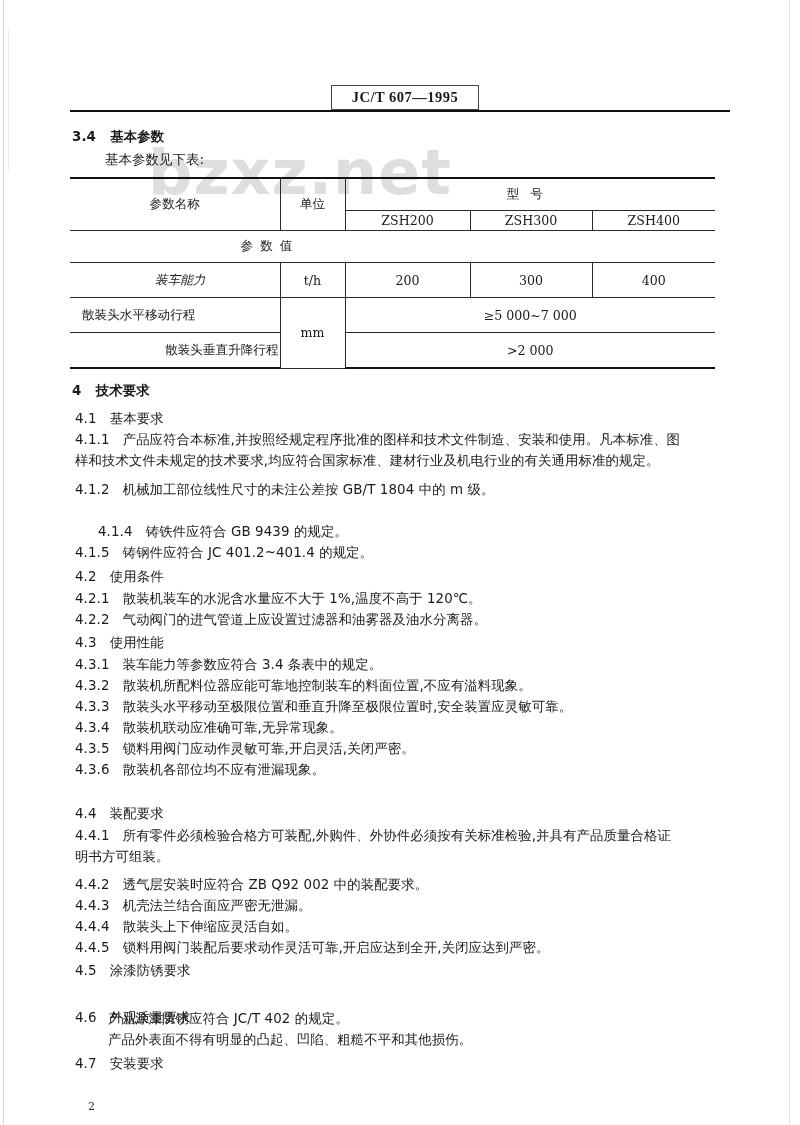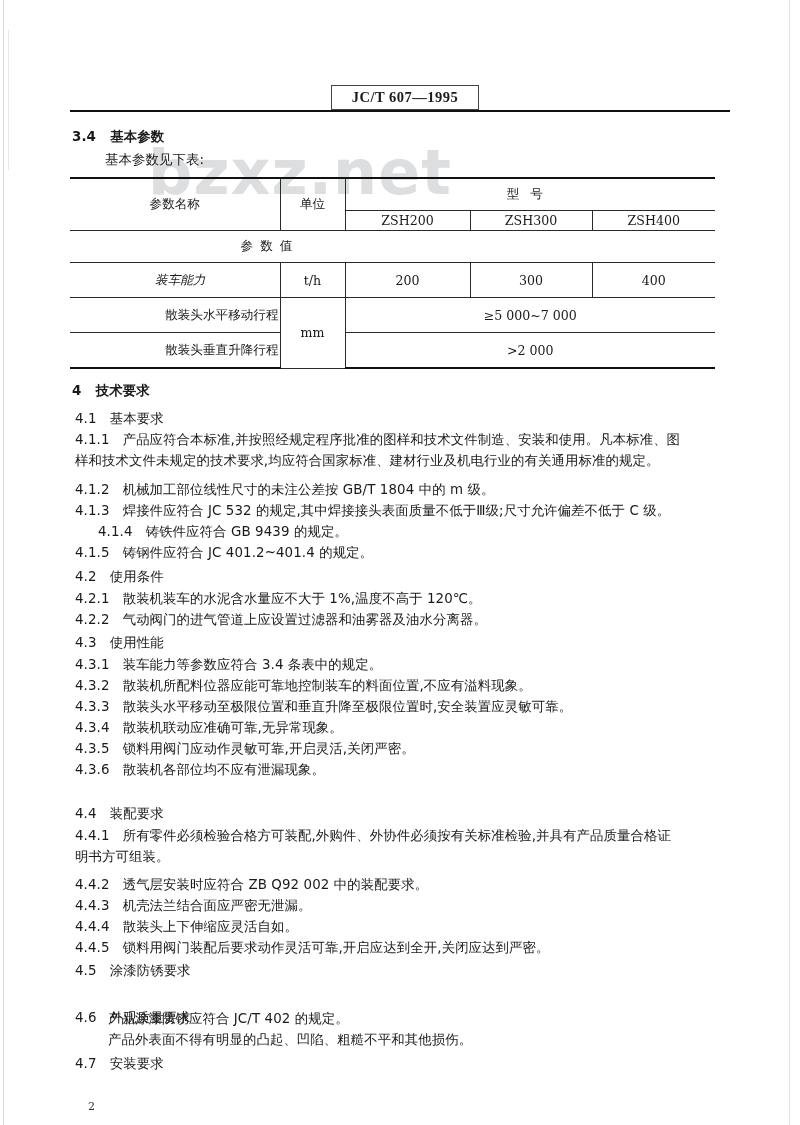--- a/index.html
+++ b/index.html
@@ -196,39 +196,38 @@
           <td class="h-mid spaced1" colspan="3">参数值</td>
         </tr>
         <tr>
           <td class="h-row" style="text-align:center; padding-left:12px;font-style:italic;">装车能力</td>
           <td class="mono-n">t/h</td>
           <td class="mono-n">200</td>
           <td class="mono-n">300</td>
           <td class="mono-n">400</td>
         </tr>
         <tr>
-          <td class="h-row" style="text-align:right; padding-left:12px;">散装头水平移动行程</td>
+          <td class="h-row" style="text-align:left; padding-left:12px;">散装头水平移动行程</td>
           <td class="mono-n" rowspan="2">mm</td>
           <td class="mono-n" colspan="3">≥5 000~7 000</td>
         </tr>
         <tr>
           <td class="h-row" style="text-align:right; padding-left:12px;">散装头垂直升降行程</td>
           <td class="mono-n" colspan="3">&gt;2 000</td>
         </tr>
       </tbody>
     </table>
   </div>
 
   <div class="txt clause-head" style="left:72px; top:380px;">4   技术要求</div>
 
   <div class="txt" style="left:75px; top:408px;">4.1   基本要求</div>
   <div class="txt" style="left:75px; top:429px; width:655px;">4.1.1   产品应符合本标准,并按照经规定程序批准的图样和技术文件制造、安装和使用。凡本标准、图
 样和技术文件未规定的技术要求,均应符合国家标准、建材行业及机电行业的有关通用标准的规定。</div>
   <div class="txt" style="left:75px; top:479px;">4.1.2   机械加工部位线性尺寸的未注公差按 GB/T 1804 中的 m 级。</div>
-  <div class="txt" style="left:75px; top:500px;">4.1.3   焊接件应符合 JC 532 的规定,其中焊接接头表面质量不低于Ⅲ级;尺寸允许偏差不低于 C 级。</div>
   <div class="txt" style="left:75px; top:521px;margin-left:23px;">4.1.4   铸铁件应符合 GB 9439 的规定。</div>
   <div class="txt" style="left:75px; top:542px;">4.1.5   铸钢件应符合 JC 401.2~401.4 的规定。</div>
 
   <div class="txt" style="left:75px; top:566px;">4.2   使用条件</div>
   <div class="txt" style="left:75px; top:588px;">4.2.1   散装机装车的水泥含水量应不大于 1%,温度不高于 120℃。</div>
   <div class="txt" style="left:75px; top:609px;">4.2.2   气动阀门的进气管道上应设置过滤器和油雾器及油水分离器。</div>
 
   <div class="txt" style="left:75px; top:632px;">4.3   使用性能</div>
   <div class="txt" style="left:75px; top:654px;">4.3.1   装车能力等参数应符合 3.4 条表中的规定。</div>
   <div class="txt" style="left:75px; top:675px;">4.3.2   散装机所配料位器应能可靠地控制装车的料面位置,不应有溢料现象。</div>

